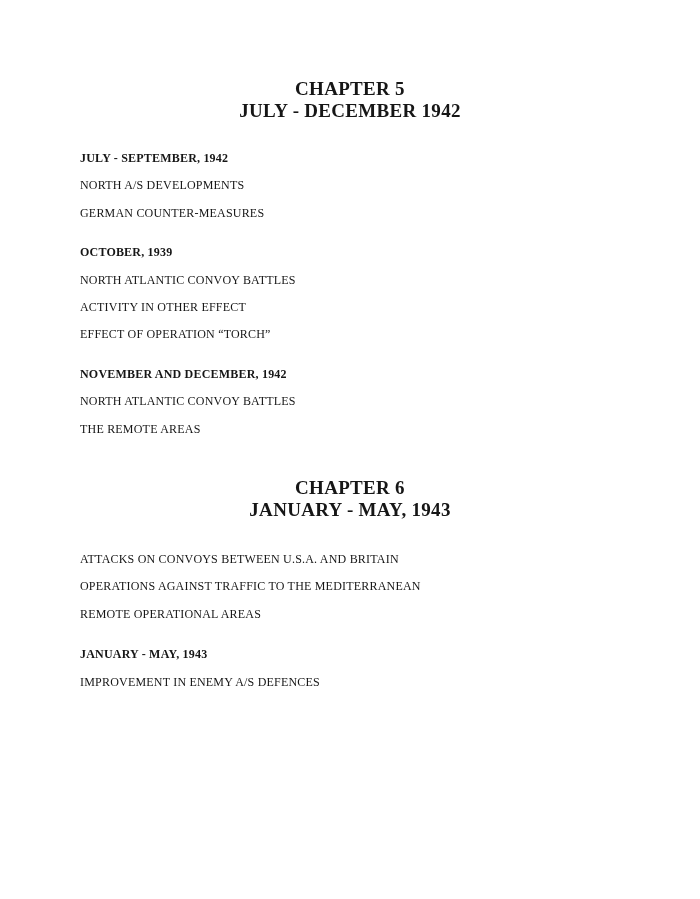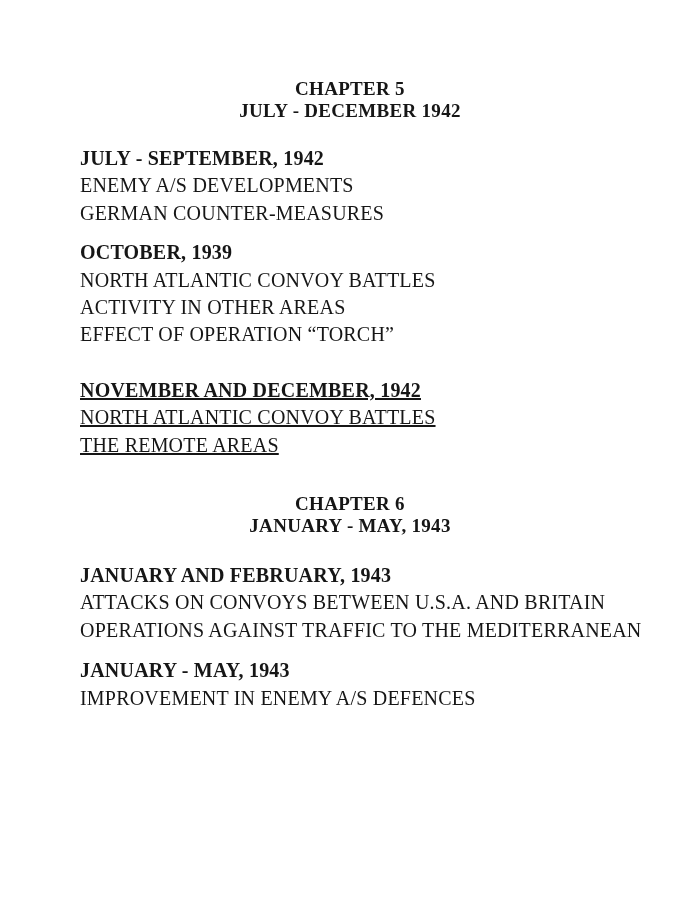--- a/index.html
+++ b/index.html
@@ -17,29 +17,29 @@
     text-align: center;
     font-weight: bold;
     font-size: 19px;
     line-height: 22px;
     letter-spacing: 0.3px;
   }
   .chapter-head.ch5 { padding-top: 78px; }
   .chapter-head.ch6 { margin-top: 34px; }
   .toc-group { padding-left: 80px; padding-right: 40px; }
   .toc-line {
-    font-size: 20px;
+    font-size: 12px;
     line-height: 27.4px;
     letter-spacing: 0.2px;
     white-space: nowrap;
   }
   .toc-heading { font-weight: bold; }
   .g1 { margin-top: 23px; }
   .g2 { margin-top: 12px; }
-  .g3 { margin-top: 28px; text-decoration: underline; }
+  .g3 { margin-top: 12px; }
   .g4 { margin-top: 25px; }
   .g5 { margin-top: 13px; }
 
   
   .watermark {
     position: absolute;
     left: 6px; top: 0;
     width: 100%; height: 100%;
     z-index: 1;
     pointer-events: none;
@@ -79,46 +79,46 @@
 
   <div class="content">
 
     <div class="chapter-head ch5">
       <div>CHAPTER 5</div>
       <div>JULY - DECEMBER 1942</div>
     </div>
 
     <div class="toc-group g1">
       <div class="toc-line toc-heading">JULY - SEPTEMBER, 1942</div>
-      <div class="toc-line">ENEMY A/S DEVELOPMENTS</div>
+      <div class="toc-line">NORTH A/S DEVELOPMENTS</div>
       <div class="toc-line">GERMAN COUNTER-MEASURES</div>
     </div>
 
     <div class="toc-group g2">
       <div class="toc-line toc-heading">OCTOBER, 1939</div>
       <div class="toc-line">NORTH ATLANTIC CONVOY BATTLES</div>
-      <div class="toc-line">ACTIVITY IN OTHER AREAS</div>
+      <div class="toc-line">ACTIVITY IN OTHER EFFECT</div>
       <div class="toc-line">EFFECT OF OPERATION “TORCH”</div>
     </div>
 
     <div class="toc-group g3">
       <div class="toc-line toc-heading">NOVEMBER AND DECEMBER, 1942</div>
       <div class="toc-line">NORTH ATLANTIC CONVOY BATTLES</div>
       <div class="toc-line">THE REMOTE AREAS</div>
     </div>
 
     <div class="chapter-head ch6">
       <div>CHAPTER 6</div>
       <div>JANUARY - MAY, 1943</div>
     </div>
 
     <div class="toc-group g4">
-      <div class="toc-line toc-heading">JANUARY AND FEBRUARY, 1943</div>
       <div class="toc-line">ATTACKS ON CONVOYS BETWEEN U.S.A. AND BRITAIN</div>
       <div class="toc-line">OPERATIONS AGAINST TRAFFIC TO THE MEDITERRANEAN</div>
+      <div class="toc-line">REMOTE OPERATIONAL AREAS</div>
     </div>
 
     <div class="toc-group g5">
       <div class="toc-line toc-heading">JANUARY - MAY, 1943</div>
       <div class="toc-line">IMPROVEMENT IN ENEMY A/S DEFENCES</div>
     </div>
 
   </div>
 
   <div class="watermark">

